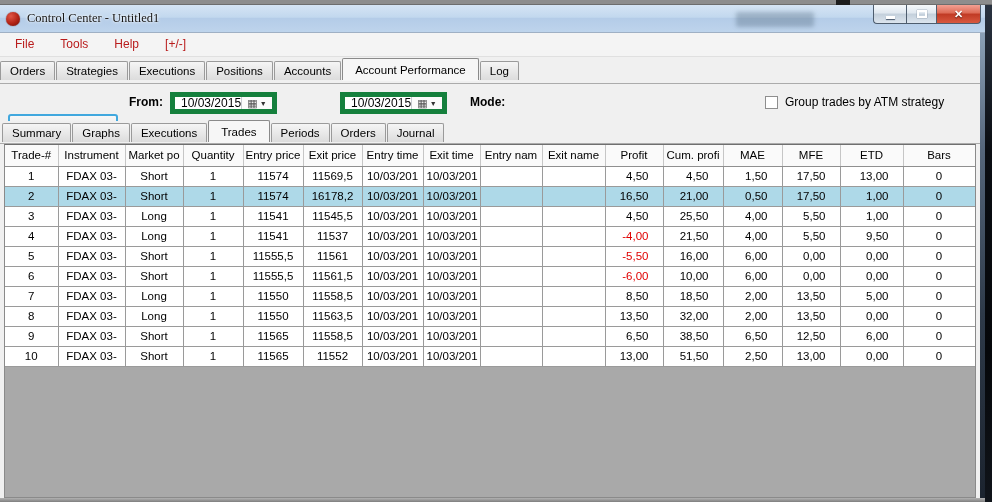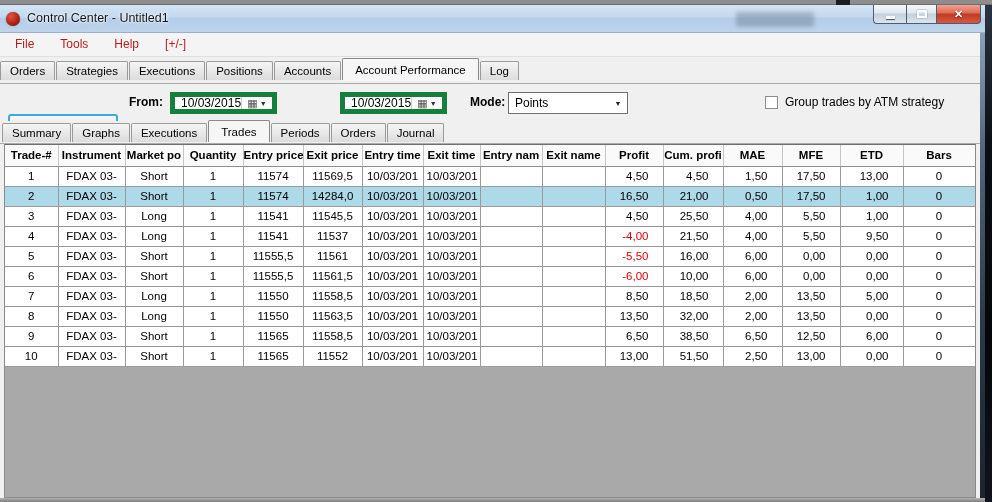--- a/index.html
+++ b/index.html
@@ -18,21 +18,21 @@
                 background:linear-gradient(180deg,#b2b2b2,#7e7e7e); }
 
   
   .titlebar { position:relative; height:28px;
               background:linear-gradient(180deg,#d5e4f4 0%,#c2d8ee 45%,#b4cce8 50%,#bed4ec 100%);
               border-bottom:1px solid #9fb0c4; }
   .app-icon { position:absolute; left:6px; top:7px; width:14px; height:14px; border-radius:50%;
               background:radial-gradient(circle at 35% 30%, #e05545 0%, #b22215 55%, #6d0d05 100%);
               box-shadow:0 0 1px #5a0a04; }
   .title-text { position:absolute; left:27px; top:0; line-height:27px; font-size:12.5px; color:#151515;
-                text-shadow:0 0 4px #ffffff, 0 0 2px #ffffff; }
+                text-shadow:0 0 4px #ffffff, 0 0 2px #ffffff;font-family:Liberation Serif, serif; }
   .ghost { position:absolute; left:736px; top:7px; width:78px; height:15px; border-radius:2px;
            background:rgba(55,75,95,.28); filter:blur(2px); }
   .winbtns { position:absolute; right:4px; top:0; display:flex; }
   .winbtn { height:19px; border:1px solid #4e5d6e; border-top:none; display:flex;
             align-items:center; justify-content:center;
             background:linear-gradient(180deg,#f5f8fb 0%,#dfe7ef 45%,#c3cfdb 50%,#dce5ee 100%); }
   .winbtn.min { width:33px; border-radius:0 0 0 4px; border-right:none; }
   .winbtn.max { width:31px; }
   .winbtn.close { width:44px; border-radius:0 0 4px 0; border-left:none;
                   background:linear-gradient(180deg,#f2a093 0%,#dd6a55 45%,#c03a24 50%,#d8583f 100%); }
@@ -81,21 +81,21 @@
                   background:linear-gradient(180deg,#f4f4f4 0%,#ebebeb 45%,#d8d8d8 50%,#e6e6e6 100%);
                   display:flex; align-items:center; justify-content:center; }
   .checkbox { position:absolute; left:765px; top:12px; width:13px; height:13px; background:#fff;
               border:1px solid #8e8e8e; }
   .chk-label { position:absolute; left:785px; top:11px; font-size:12px; color:#000; }
 
   
   .tablewrap { margin-left:4px; width:972px; height:354px; background:#a9a9a9;
                border:1px solid #8a8a8a; border-top:1px solid #6f6f6f; overflow:hidden; }
   table.grid { border-collapse:collapse; table-layout:fixed; width:970px; background:#a9a9a9; }
-  .grid th { height:21px; background:#fafafa; font-weight:bold; font-size:11.5px; color:#000;
+  .grid th { height:21px; background:#fafafa; font-weight:normal; font-size:11.5px; color:#000;
              border-right:1px solid #c6c6c6; border-bottom:1px solid #8f8f8f; text-align:center;
              overflow:hidden; white-space:nowrap; }
   .grid td { height:20px; background:#fff; font-size:11.5px; color:#000; text-align:center;
              border-right:1px solid #9a9a9a; border-bottom:1px solid #9a9a9a;
              overflow:hidden; white-space:nowrap; padding:0 3px; }
   .grid td.num { text-align:right; padding-right:14px; }
   .grid td.neg { color:#e00000; }
   .grid tr.sel td { background:#aed9e8; }
 </style>
 </head>
@@ -150,24 +150,20 @@
       <span class="lbl lbl-to">To:</span>
       <div class="datefield f2">
         <span class="date-text">10/03/2015</span>
         <span class="cal-box">
           <span class="cal-icon">▦</span>
           <span class="dd-arrow">▼</span>
         </span>
       </div>
 
       <span class="lbl lbl-mode">Mode:</span>
-      <div class="combo">
-        <span class="combo-text">Points</span>
-        <span class="combo-arrow">▼</span>
-      </div>
 
 
       <span class="checkbox"></span>
       <span class="chk-label">Group trades by ATM strategy</span>
     </div>
 
     <div class="tabstrip subtabs">
       <div class="baseline"></div>
     <div class="tab">Summary</div><div class="tab">Graphs</div><div class="tab">Executions</div><div class="tab active">Trades</div><div class="tab">Periods</div><div class="tab">Orders</div><div class="tab">Journal</div></div>
 
@@ -229,21 +225,21 @@
               <td class="num">17,50</td>
               <td class="num">13,00</td>
               <td>0</td>
             </tr>
             <tr class="sel">
               <td>2</td>
               <td>FDAX 03-</td>
               <td>Short</td>
               <td>1</td>
               <td>11574</td>
-              <td>14284,0</td>
+              <td>16178,2</td>
               <td>10/03/201</td>
               <td>10/03/201</td>
               <td></td>
               <td></td>
               <td class="num">16,50</td>
               <td class="num">21,00</td>
               <td class="num">0,50</td>
               <td class="num">17,50</td>
               <td class="num">1,00</td>
               <td>0</td>

